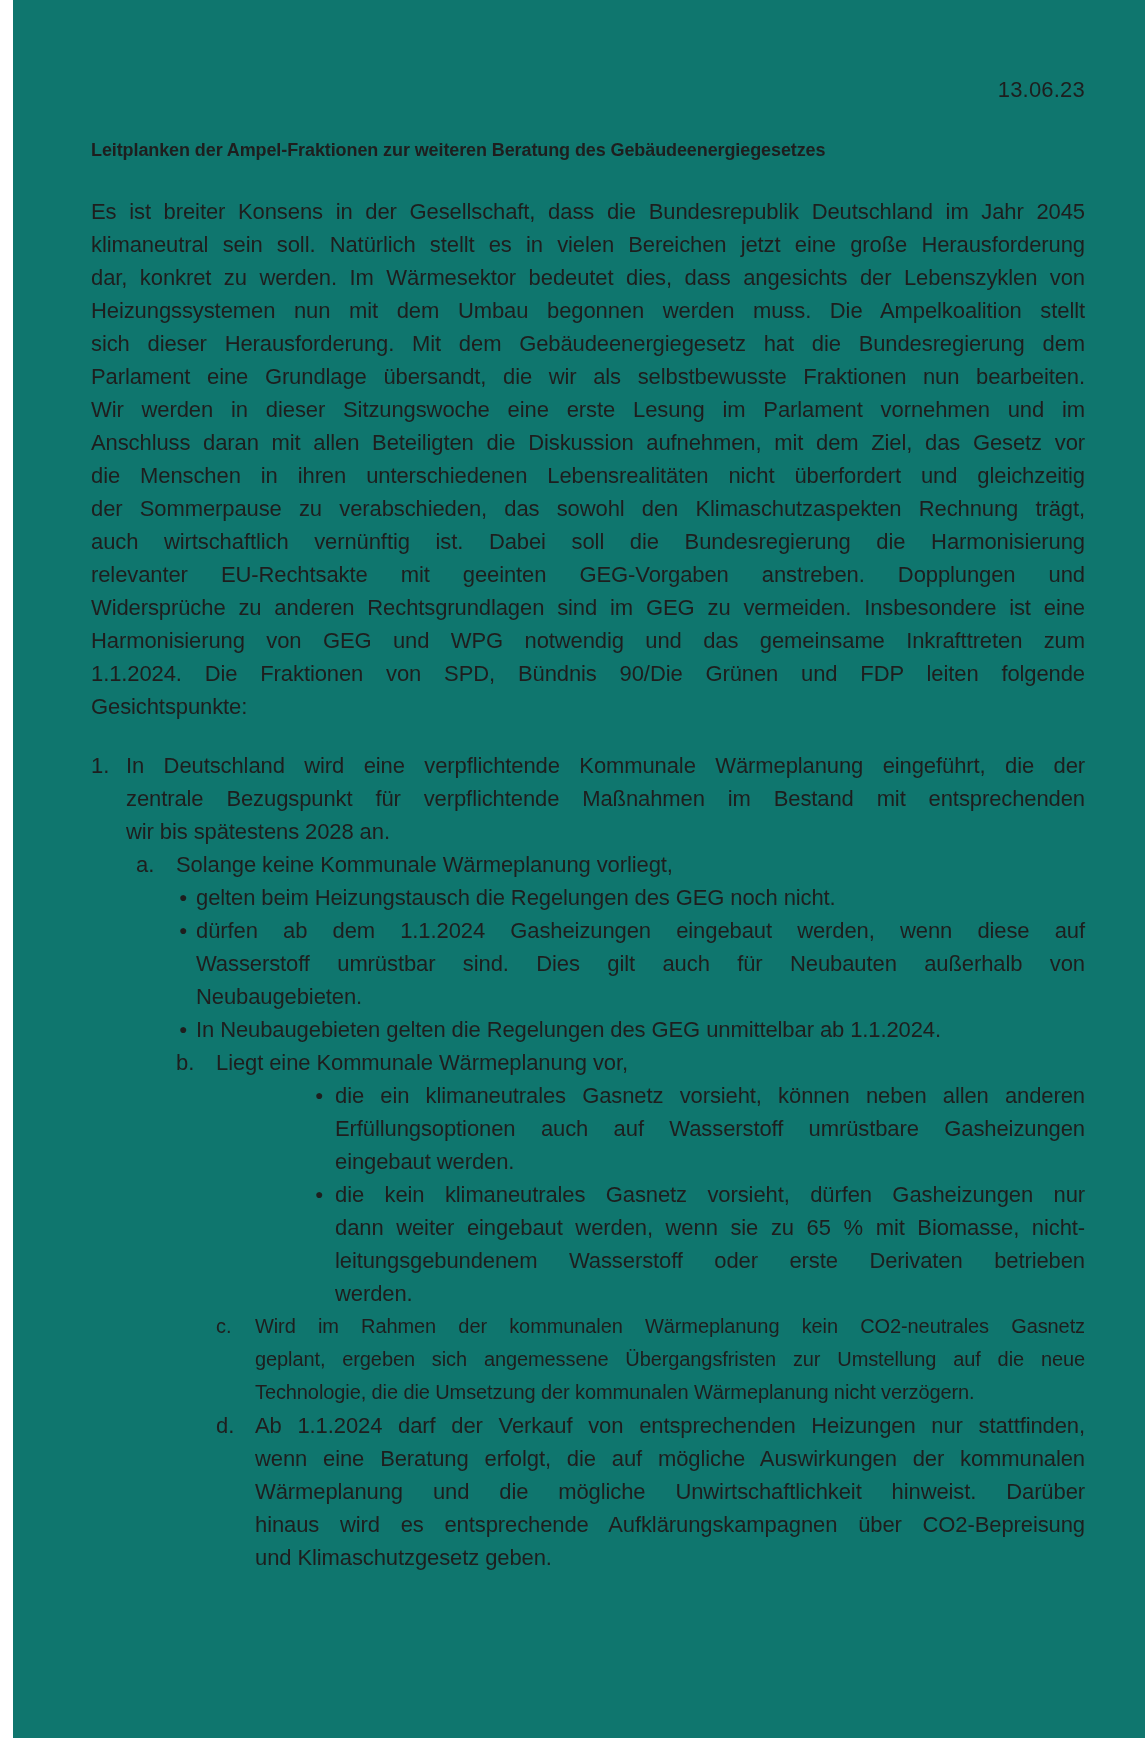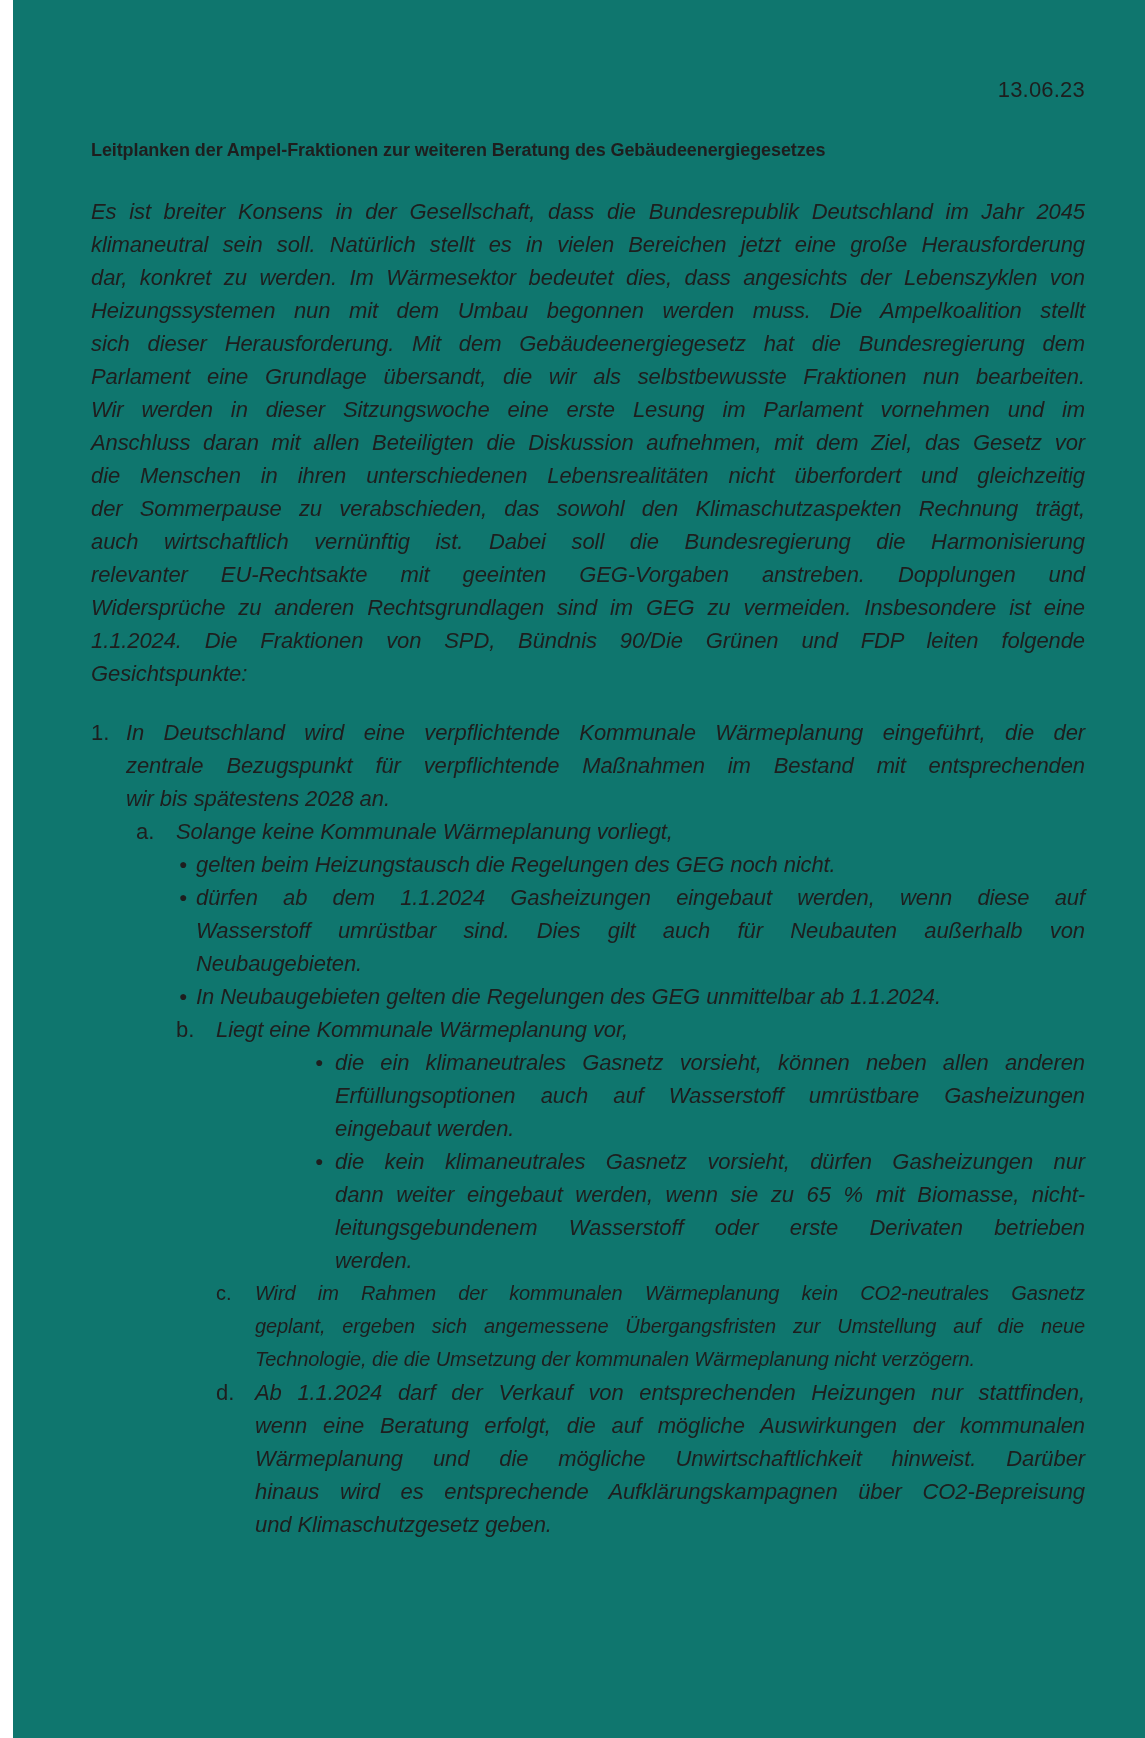--- a/index.html
+++ b/index.html
@@ -36,21 +36,20 @@
   .block {
     position: relative;
     line-height: 33px;
     letter-spacing: -0.1px;
   }
   .block.small { font-size: 20px; }
   .line {
     text-align: justify;
     text-align-last: justify;
     white-space: normal;
-    font-style: italic;
   }
   .line.last { text-align-last: auto; }
   .label {
     position: absolute;
     top: 0;
     line-height: 33px;
   }
   .label.bullet-glyph { font-size: 14px; }
   
   .ind-intro { margin-left: 0; }
@@ -83,20 +82,21 @@
         <div class="line">Heizungssystemen nun mit dem Umbau begonnen werden muss. Die Ampelkoalition stellt</div>
         <div class="line">sich dieser Herausforderung. Mit dem Gebäudeenergiegesetz hat die Bundesregierung dem</div>
         <div class="line">Parlament eine Grundlage übersandt, die wir als selbstbewusste Fraktionen nun bearbeiten.</div>
         <div class="line">Wir werden in dieser Sitzungswoche eine erste Lesung im Parlament vornehmen und im</div>
         <div class="line">Anschluss daran mit allen Beteiligten die Diskussion aufnehmen, mit dem Ziel, das Gesetz vor</div>
         <div class="line">die Menschen in ihren unterschiedenen Lebensrealitäten nicht überfordert und gleichzeitig</div>
         <div class="line">der Sommerpause zu verabschieden, das sowohl den Klimaschutzaspekten Rechnung trägt,</div>
         <div class="line">auch wirtschaftlich vernünftig ist. Dabei soll die Bundesregierung die Harmonisierung</div>
         <div class="line">relevanter EU-Rechtsakte mit geeinten GEG-Vorgaben anstreben. Dopplungen und</div>
         <div class="line">Widersprüche zu anderen Rechtsgrundlagen sind im GEG zu vermeiden. Insbesondere ist eine</div>
+        <div class="line">Harmonisierung von GEG und WPG notwendig und das gemeinsame Inkrafttreten zum</div>
         <div class="line">1.1.2024. Die Fraktionen von SPD, Bündnis 90/Die Grünen und FDP leiten folgende</div>
         <div class="line last">Gesichtspunkte:</div>
       </div>
       <div class="block ind-item mt-item">
         <span class="label">1.</span>
         <div class="line">In Deutschland wird eine verpflichtende Kommunale Wärmeplanung eingeführt, die der</div>
         <div class="line">zentrale Bezugspunkt für verpflichtende Maßnahmen im Bestand mit entsprechenden</div>
         <div class="line last">wir bis spätestens 2028 an.</div>
       </div>
       <div class="block ind-a">

